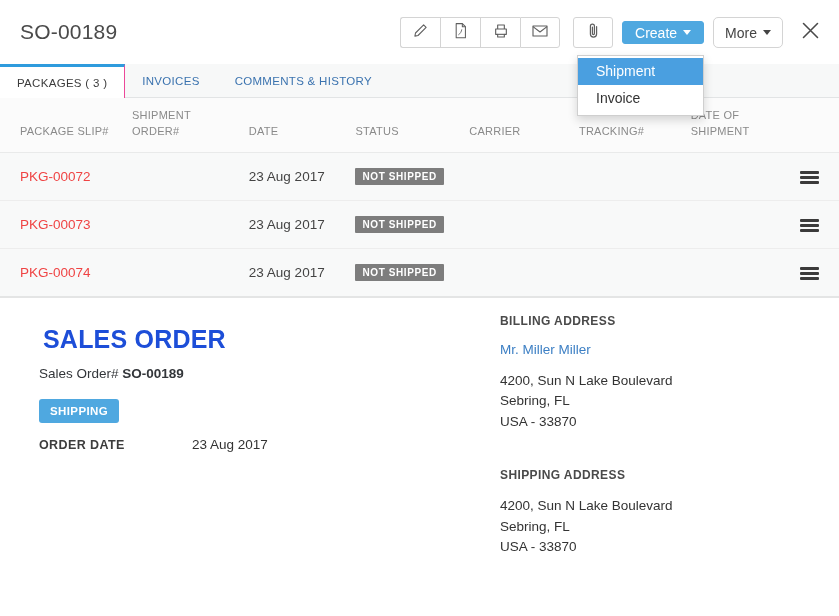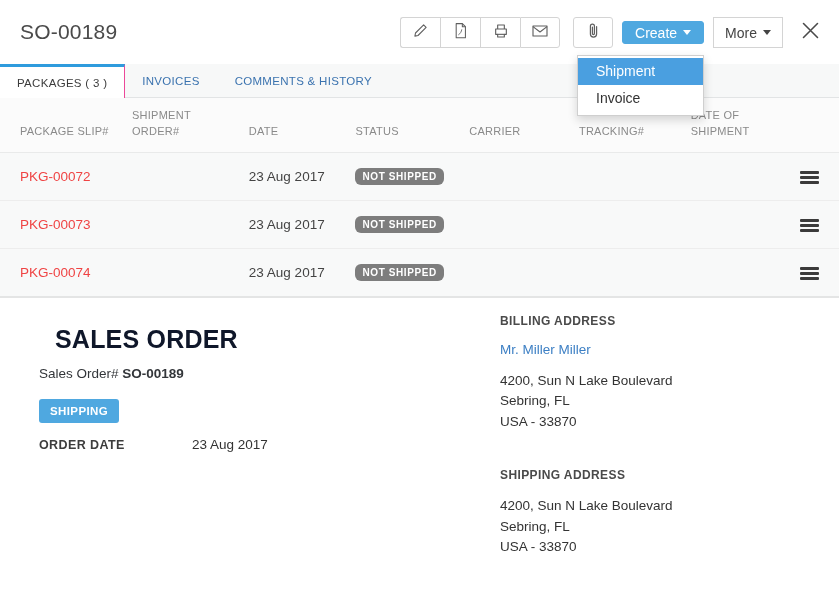--- a/index.html
+++ b/index.html
@@ -67,21 +67,21 @@
     display: flex;
     align-items: center;
     cursor: pointer;
   }
   .btn-more {
     height: 31px;
     margin-left: 9px;
     padding: 0 11px;
     background: #ffffff;
     border: 1px solid #d4d4d4;
-    border-radius: 0;
+    border-radius: 5px;
     color: #444;
     font-size: 14px;
     display: flex;
     align-items: center;
     cursor: pointer;
   }
   .caret {
     display: inline-block;
     margin-left: 6px;
     width: 0; height: 0;
@@ -182,21 +182,21 @@
   th.c-menu  { padding-right: 20px !important; }
   .link { color: #ef4444; cursor: pointer; }
   .badge-gray {
     display: inline-block;
     background: #7d7d7d;
     color: #ffffff;
     font-size: 10px;
     font-weight: bold;
     letter-spacing: .6px;
     padding: 3px 7px 3px 7px;
-    border-radius: 6px;
+    border-radius: 1px;
     white-space: nowrap;
   }
   .hamburger {
     display: inline-block;
     width: 19px;
     cursor: pointer;
     vertical-align: middle;
   }
   .hamburger i {
     display: block;
@@ -213,23 +213,23 @@
     background: #ffffff;
     padding: 26px 0 0 0;
     position: relative;
     height: 322px;
   }
   .doc-left { position: absolute; left: 39px; top: 27px; width: 440px; }
   .doc-right { position: absolute; left: 500px; top: 16px; width: 330px; }
   .so-title {
     font-size: 25px;
     font-weight: bold;
-    color: #0f172a;
+    color: #1d4ed8;
     letter-spacing: .2px;
-    margin: 0 0 12px 16px;
+    margin: 0 0 12px 4px;
   }
   .so-num {
     font-size: 13.5px;
     color: #33363a;
     margin-bottom: 18px;
   }
   .so-num b { font-weight: bold; }
   .badge-blue {
     display: inline-block;
     background: #4fa8e0;

